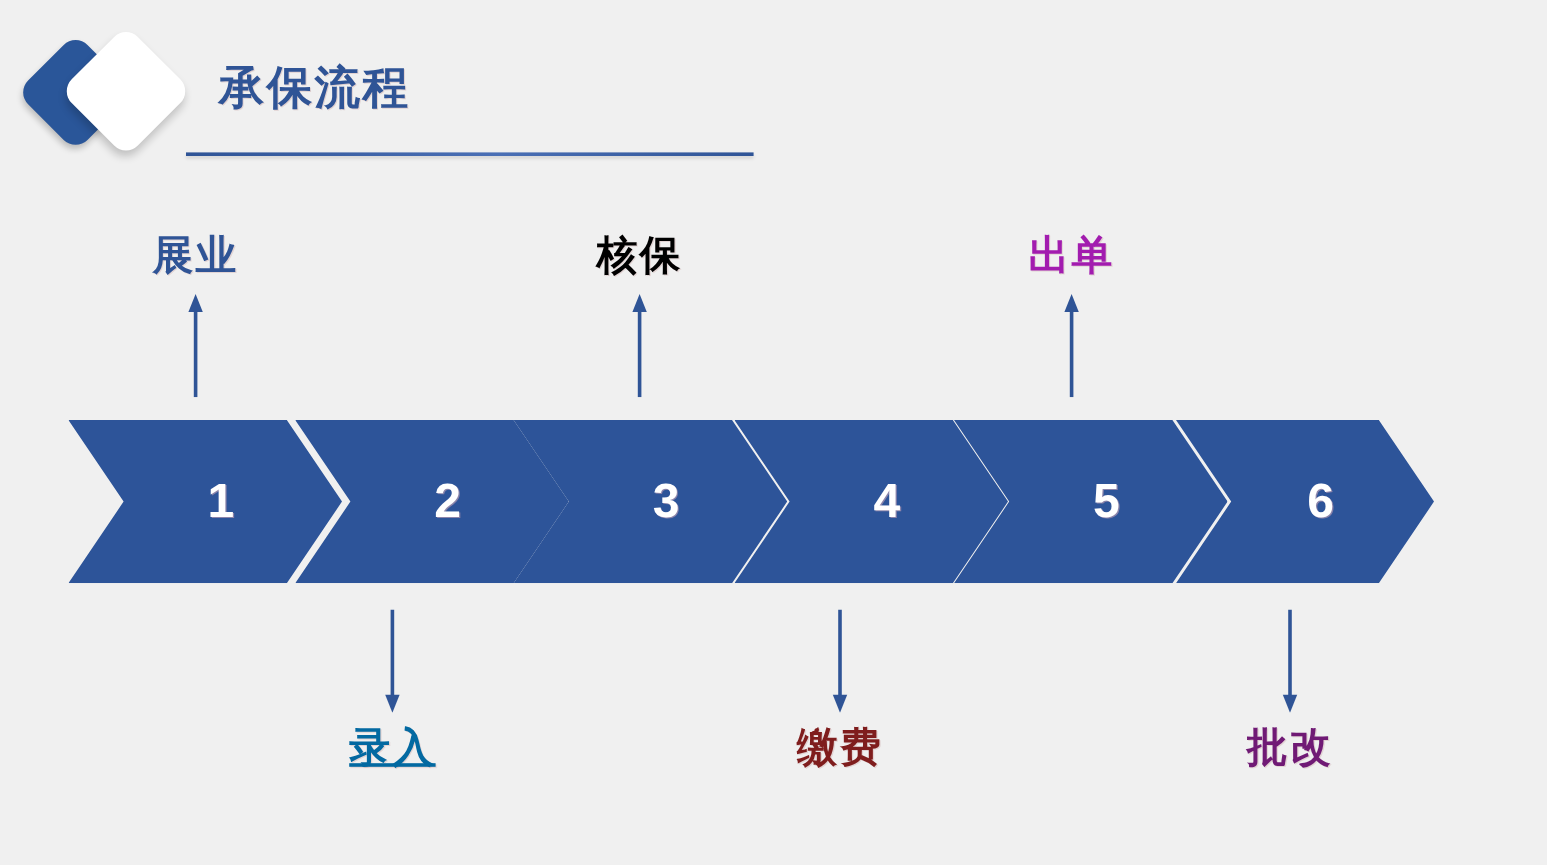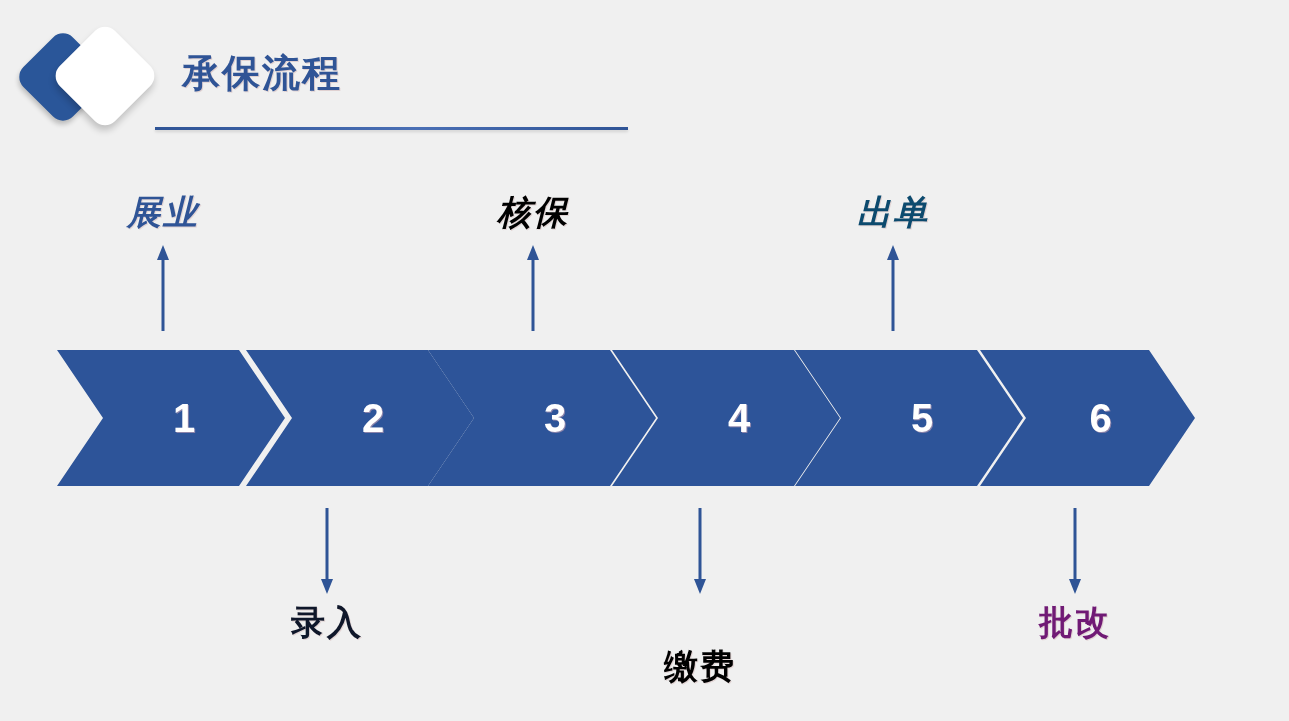--- a/index.html
+++ b/index.html
@@ -137,21 +137,21 @@
   .callout-arrow {
     position: absolute;
     left: 0;
     width: 200px;
   }
   .callout-arrow svg {
     display: block;
     margin: 0 auto;
   }
 
-  .callout-up .callout-label { top: 0; font-style: italic; }
+  .callout-up .callout-label { top: 0; }
   .callout-up .callout-arrow { top: 55px; }
   .callout-down .callout-arrow { top: 0; }
   .callout-down .callout-label { top: 92px; }
 </style>
 </head>
 <body>
 
 <div id="header">
 
   <div id="logo-mark">
@@ -200,39 +200,39 @@
       <div class="callout callout-up" style="left: 433px; top: 30px;">
         <div class="callout-label" style="color: #000000;">核保</div>
         <div class="callout-arrow">
           <svg width="14" height="86" viewBox="0 0 14 86">
             <line x1="7" y1="86" x2="7" y2="12" stroke="#2F5496" stroke-width="3"></line>
             <polygon points="7,0 13,15 1,15" fill="#2F5496"></polygon>
           </svg>
         </div>
       </div>
       <div class="callout callout-up" style="left: 793px; top: 30px;">
-        <div class="callout-label" style="color: #0c4a6e;">出单</div>
+        <div class="callout-label" style="color: #a21caf;">出单</div>
         <div class="callout-arrow">
           <svg width="14" height="86" viewBox="0 0 14 86">
             <line x1="7" y1="86" x2="7" y2="12" stroke="#2F5496" stroke-width="3"></line>
             <polygon points="7,0 13,15 1,15" fill="#2F5496"></polygon>
           </svg>
         </div>
       </div>
       <div class="callout callout-down" style="left: 227px; top: 348px;">
-        <div class="callout-label" style="color: #0f172a;">录入</div>
+        <div class="callout-label" style="color: #0369a1; text-decoration: underline;">录入</div>
         <div class="callout-arrow">
           <svg width="14" height="86" viewBox="0 0 14 86">
             <line x1="7" y1="0" x2="7" y2="74" stroke="#2F5496" stroke-width="3"></line>
             <polygon points="7,86 13,71 1,71" fill="#2F5496"></polygon>
           </svg>
         </div>
       </div>
       <div class="callout callout-down" style="left: 600px; top: 348px;">
-        <div class="callout-label" style="color: #000000; margin-top: 44px;">缴费</div>
+        <div class="callout-label" style="color: #7f1d1d;">缴费</div>
         <div class="callout-arrow">
           <svg width="14" height="86" viewBox="0 0 14 86">
             <line x1="7" y1="0" x2="7" y2="74" stroke="#2F5496" stroke-width="3"></line>
             <polygon points="7,86 13,71 1,71" fill="#2F5496"></polygon>
           </svg>
         </div>
       </div>
       <div class="callout callout-down" style="left: 975px; top: 348px;">
         <div class="callout-label" style="color: #701a75;">批改</div>
         <div class="callout-arrow">

